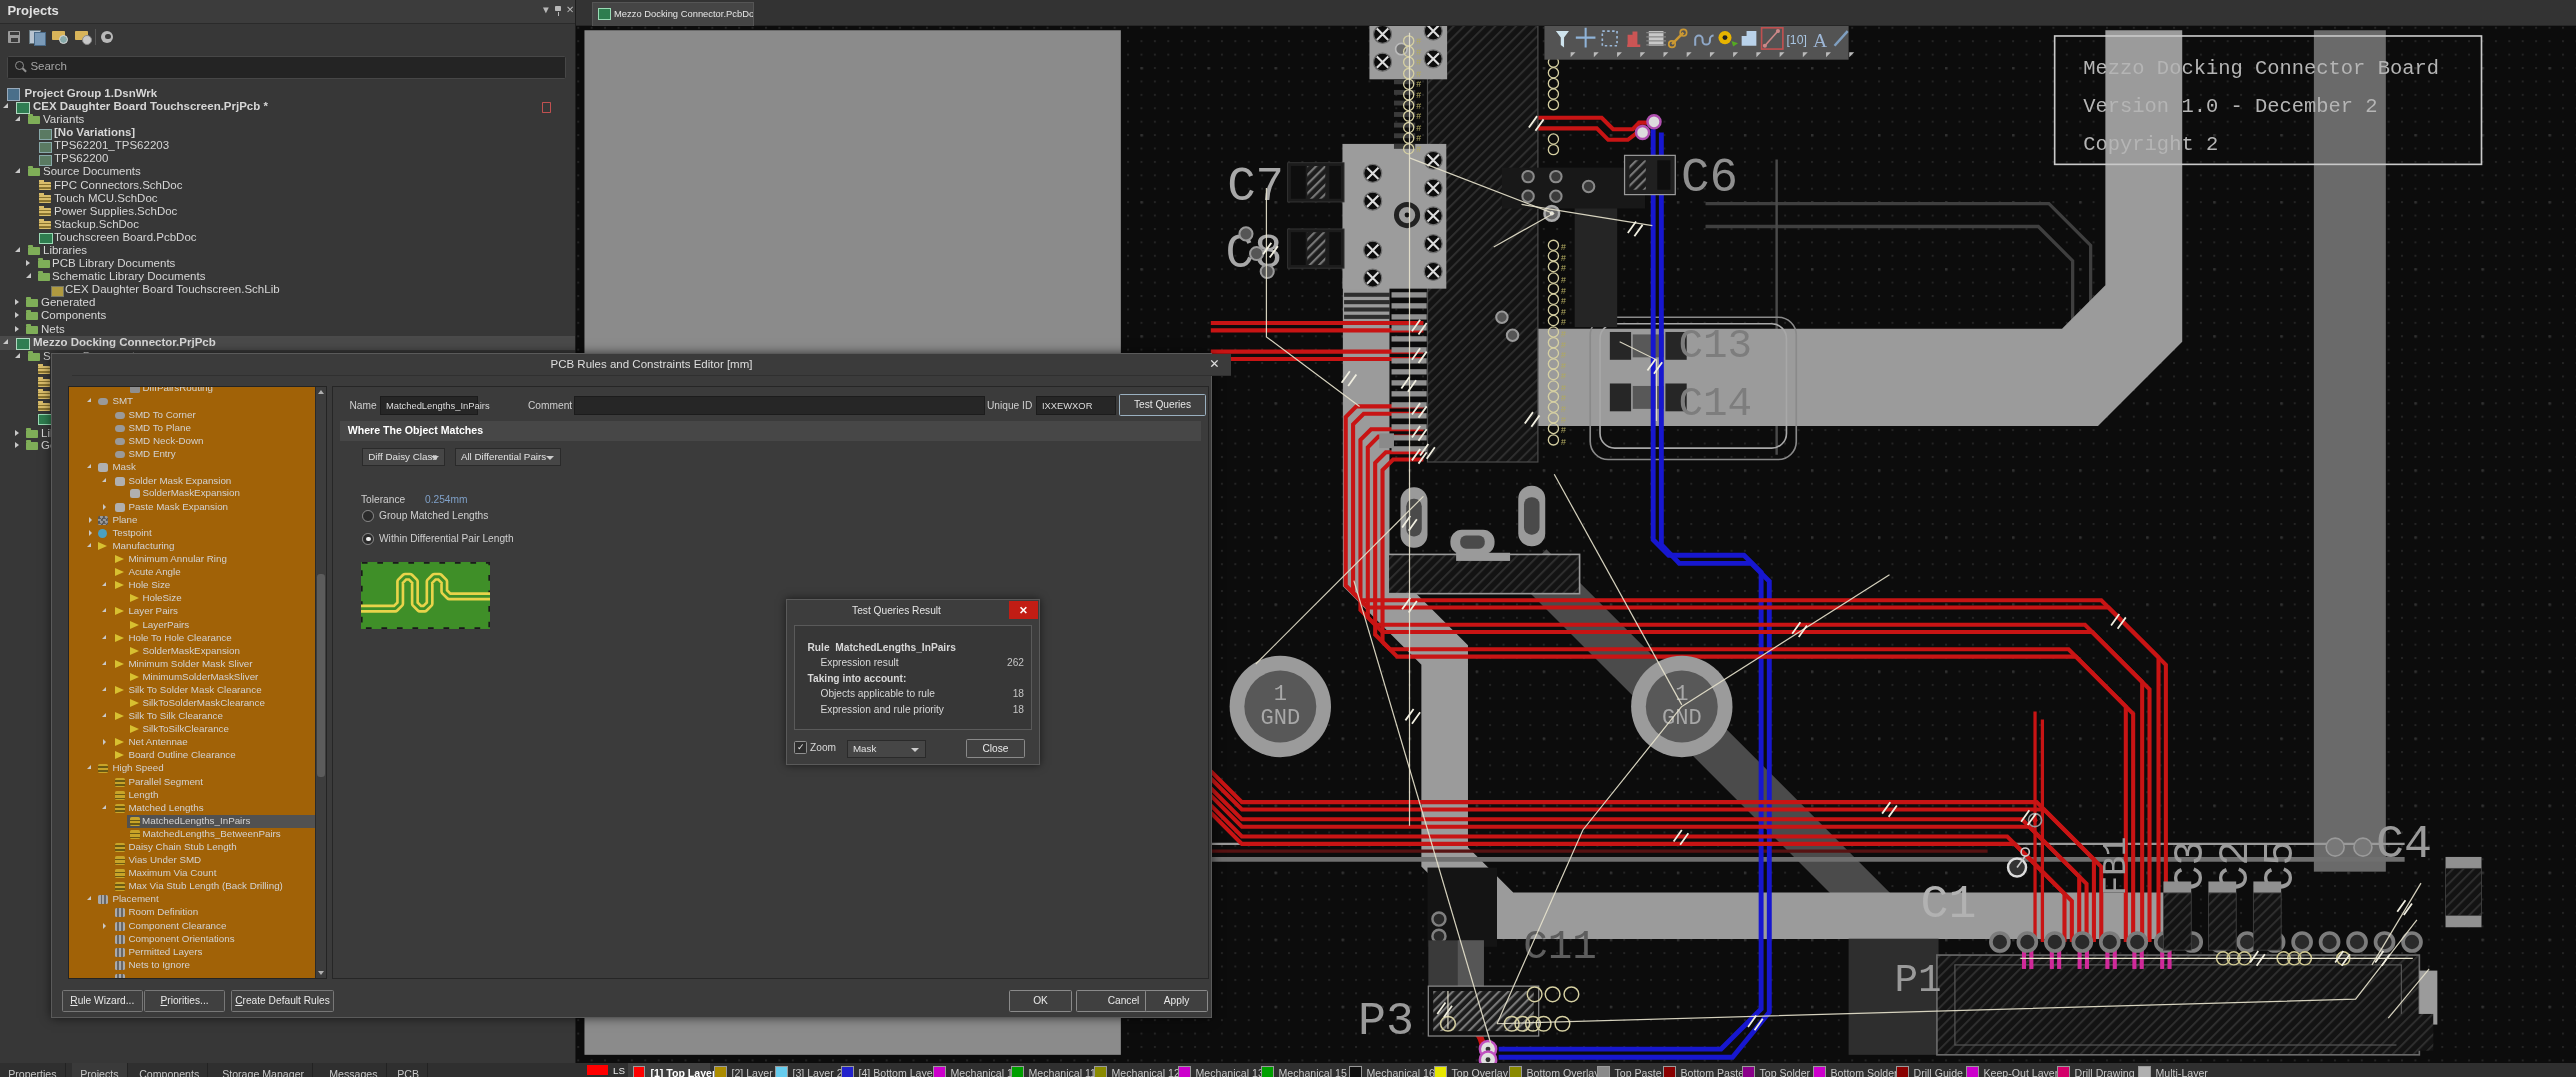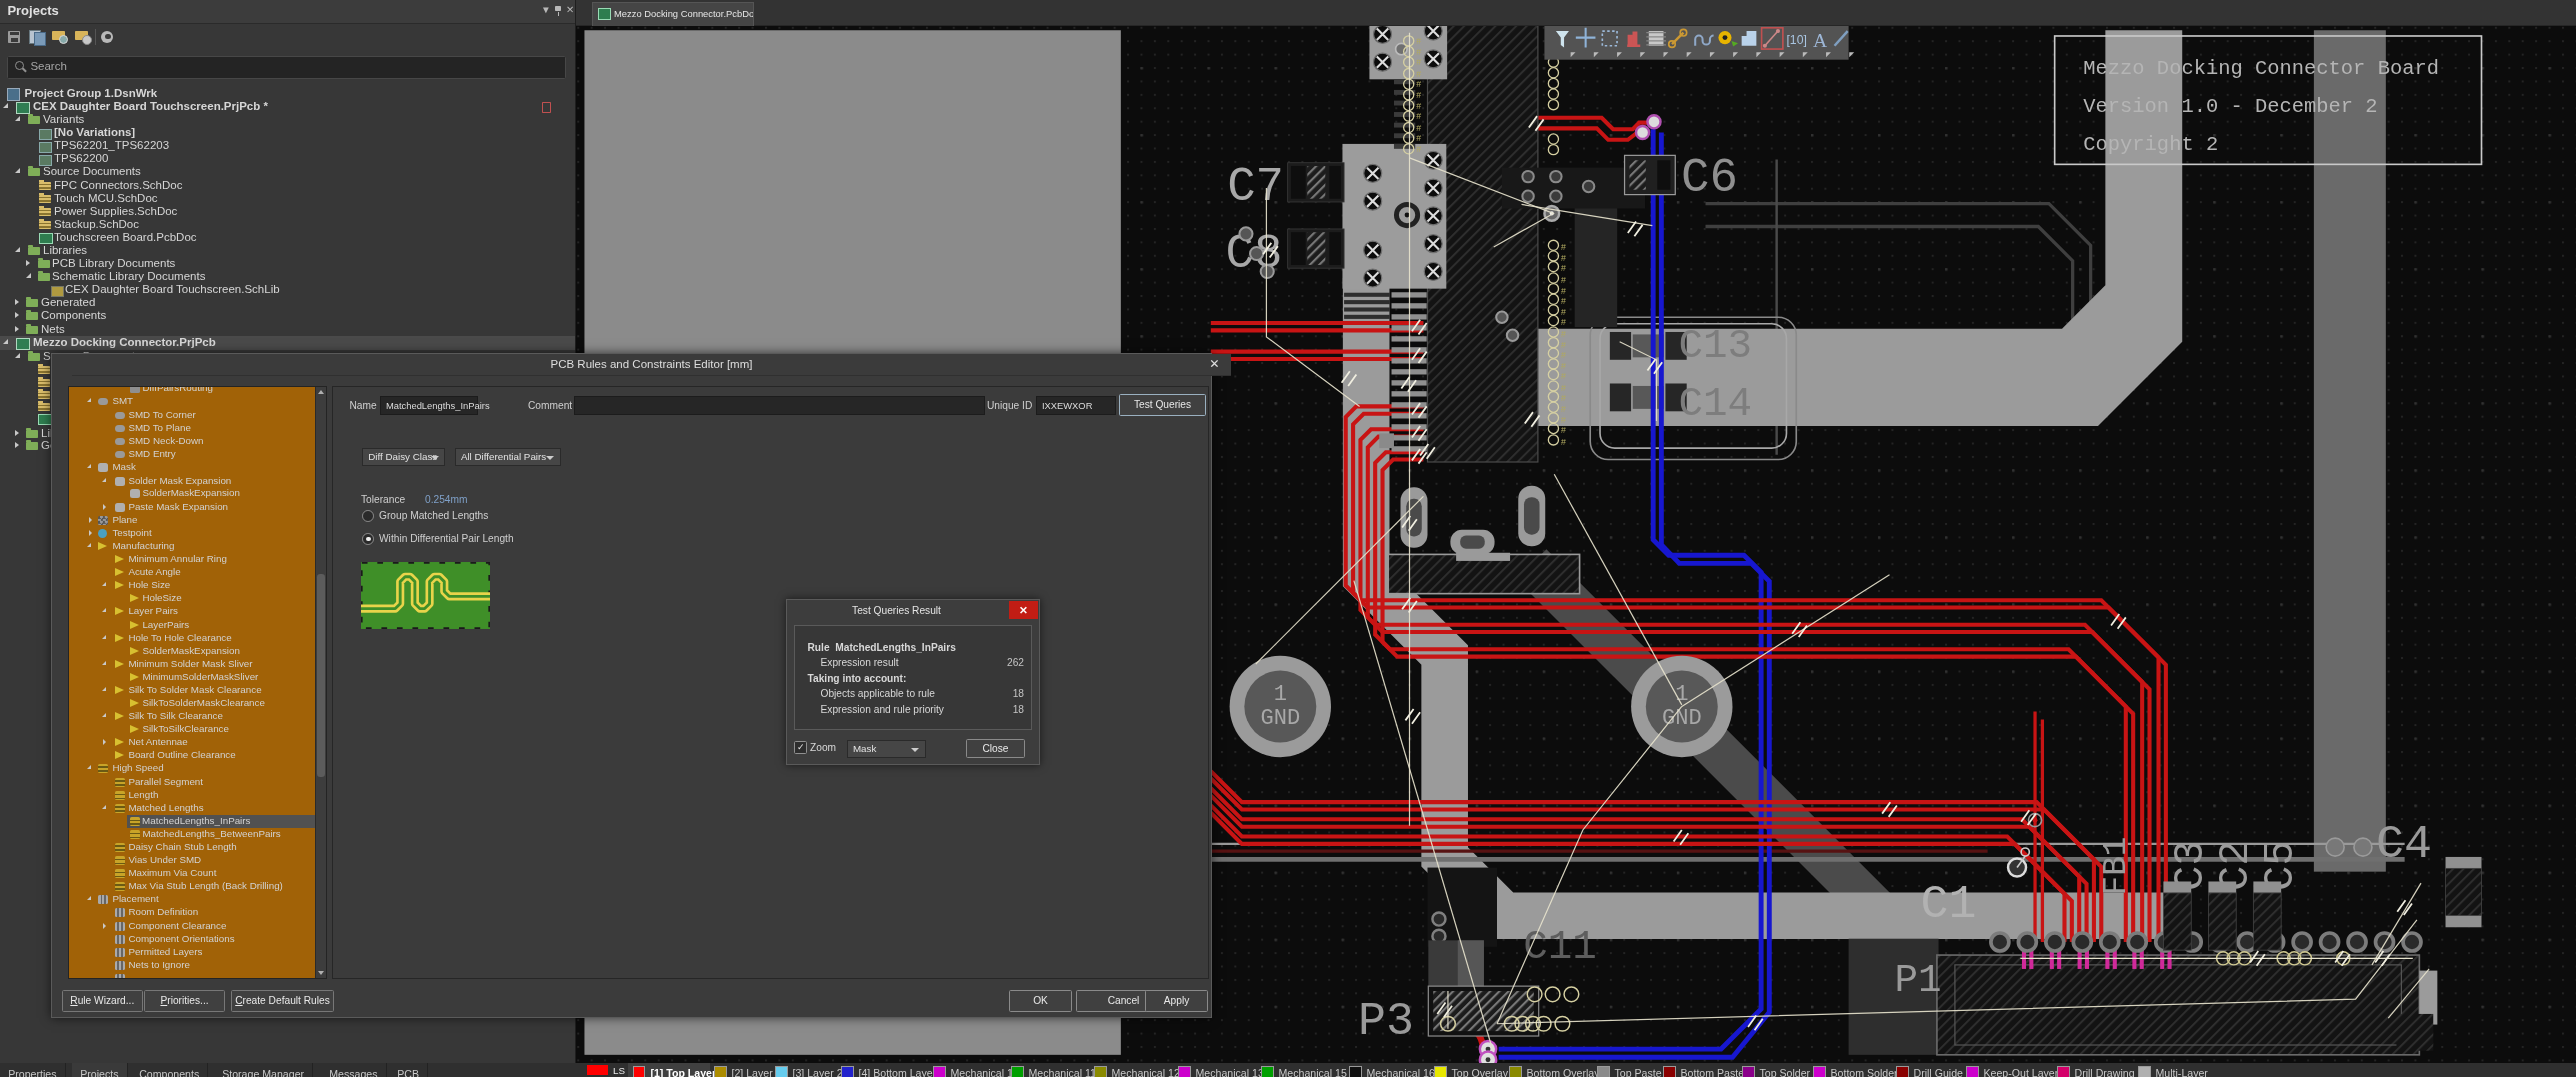--- a/index.html
+++ b/index.html
@@ -866,20 +866,21 @@
         </div>
     </div>
     <div id="dform">
       <div class="lab" style="left:16.4px;top:13px">Name</div>
       <div class="inp" style="left:47px;top:9px;width:96px;height:17px;">MatchedLengths_InPairs</div>
       <div class="lab" style="left:195px;top:13px">Comment</div>
       <div class="inp" style="left:241px;top:9px;width:409px;height:17px;"></div>
       <div class="lab" style="left:654px;top:13px">Unique ID</div>
       <div class="inp" style="left:703px;top:9px;width:78px;height:17px;">IXXEWXOR</div>
       <div class="btn" style="left:786px;top:7.4px;width:85px;height:19.6px;line-height:19.6px;border-color:#9ab0c0;">Test Queries</div>
+      <div class="hdr" style="top:34px;">Where The Object Matches</div>
       <div class="ddl" style="left:29.4px;top:61px;width:81px;height:16.4px;">Diff Daisy Class</div>
       <div class="ddl" style="left:122px;top:61px;width:104px;height:16.4px;">All Differential Pairs</div>
       <div class="lab" style="left:28px;top:107px">Tolerance</div>
       <div class="lab" style="left:92px;top:107px;color:#7fa0c8">0.254mm</div>
       <div class="radio" style="left:29.4px;top:123px"></div>
       <div class="lab" style="left:46px;top:123px">Group Matched Lengths</div>
       <div class="radio on" style="left:29.4px;top:146px"></div>
       <div class="lab" style="left:46px;top:146px">Within Differential Pair Length</div>
       <svg style="position:absolute;left:28px;top:175px" width="129" height="67" viewBox="0 0 158 82">
         <rect x="0" y="0" width="158" height="82" fill="#3f8f28"></rect>

